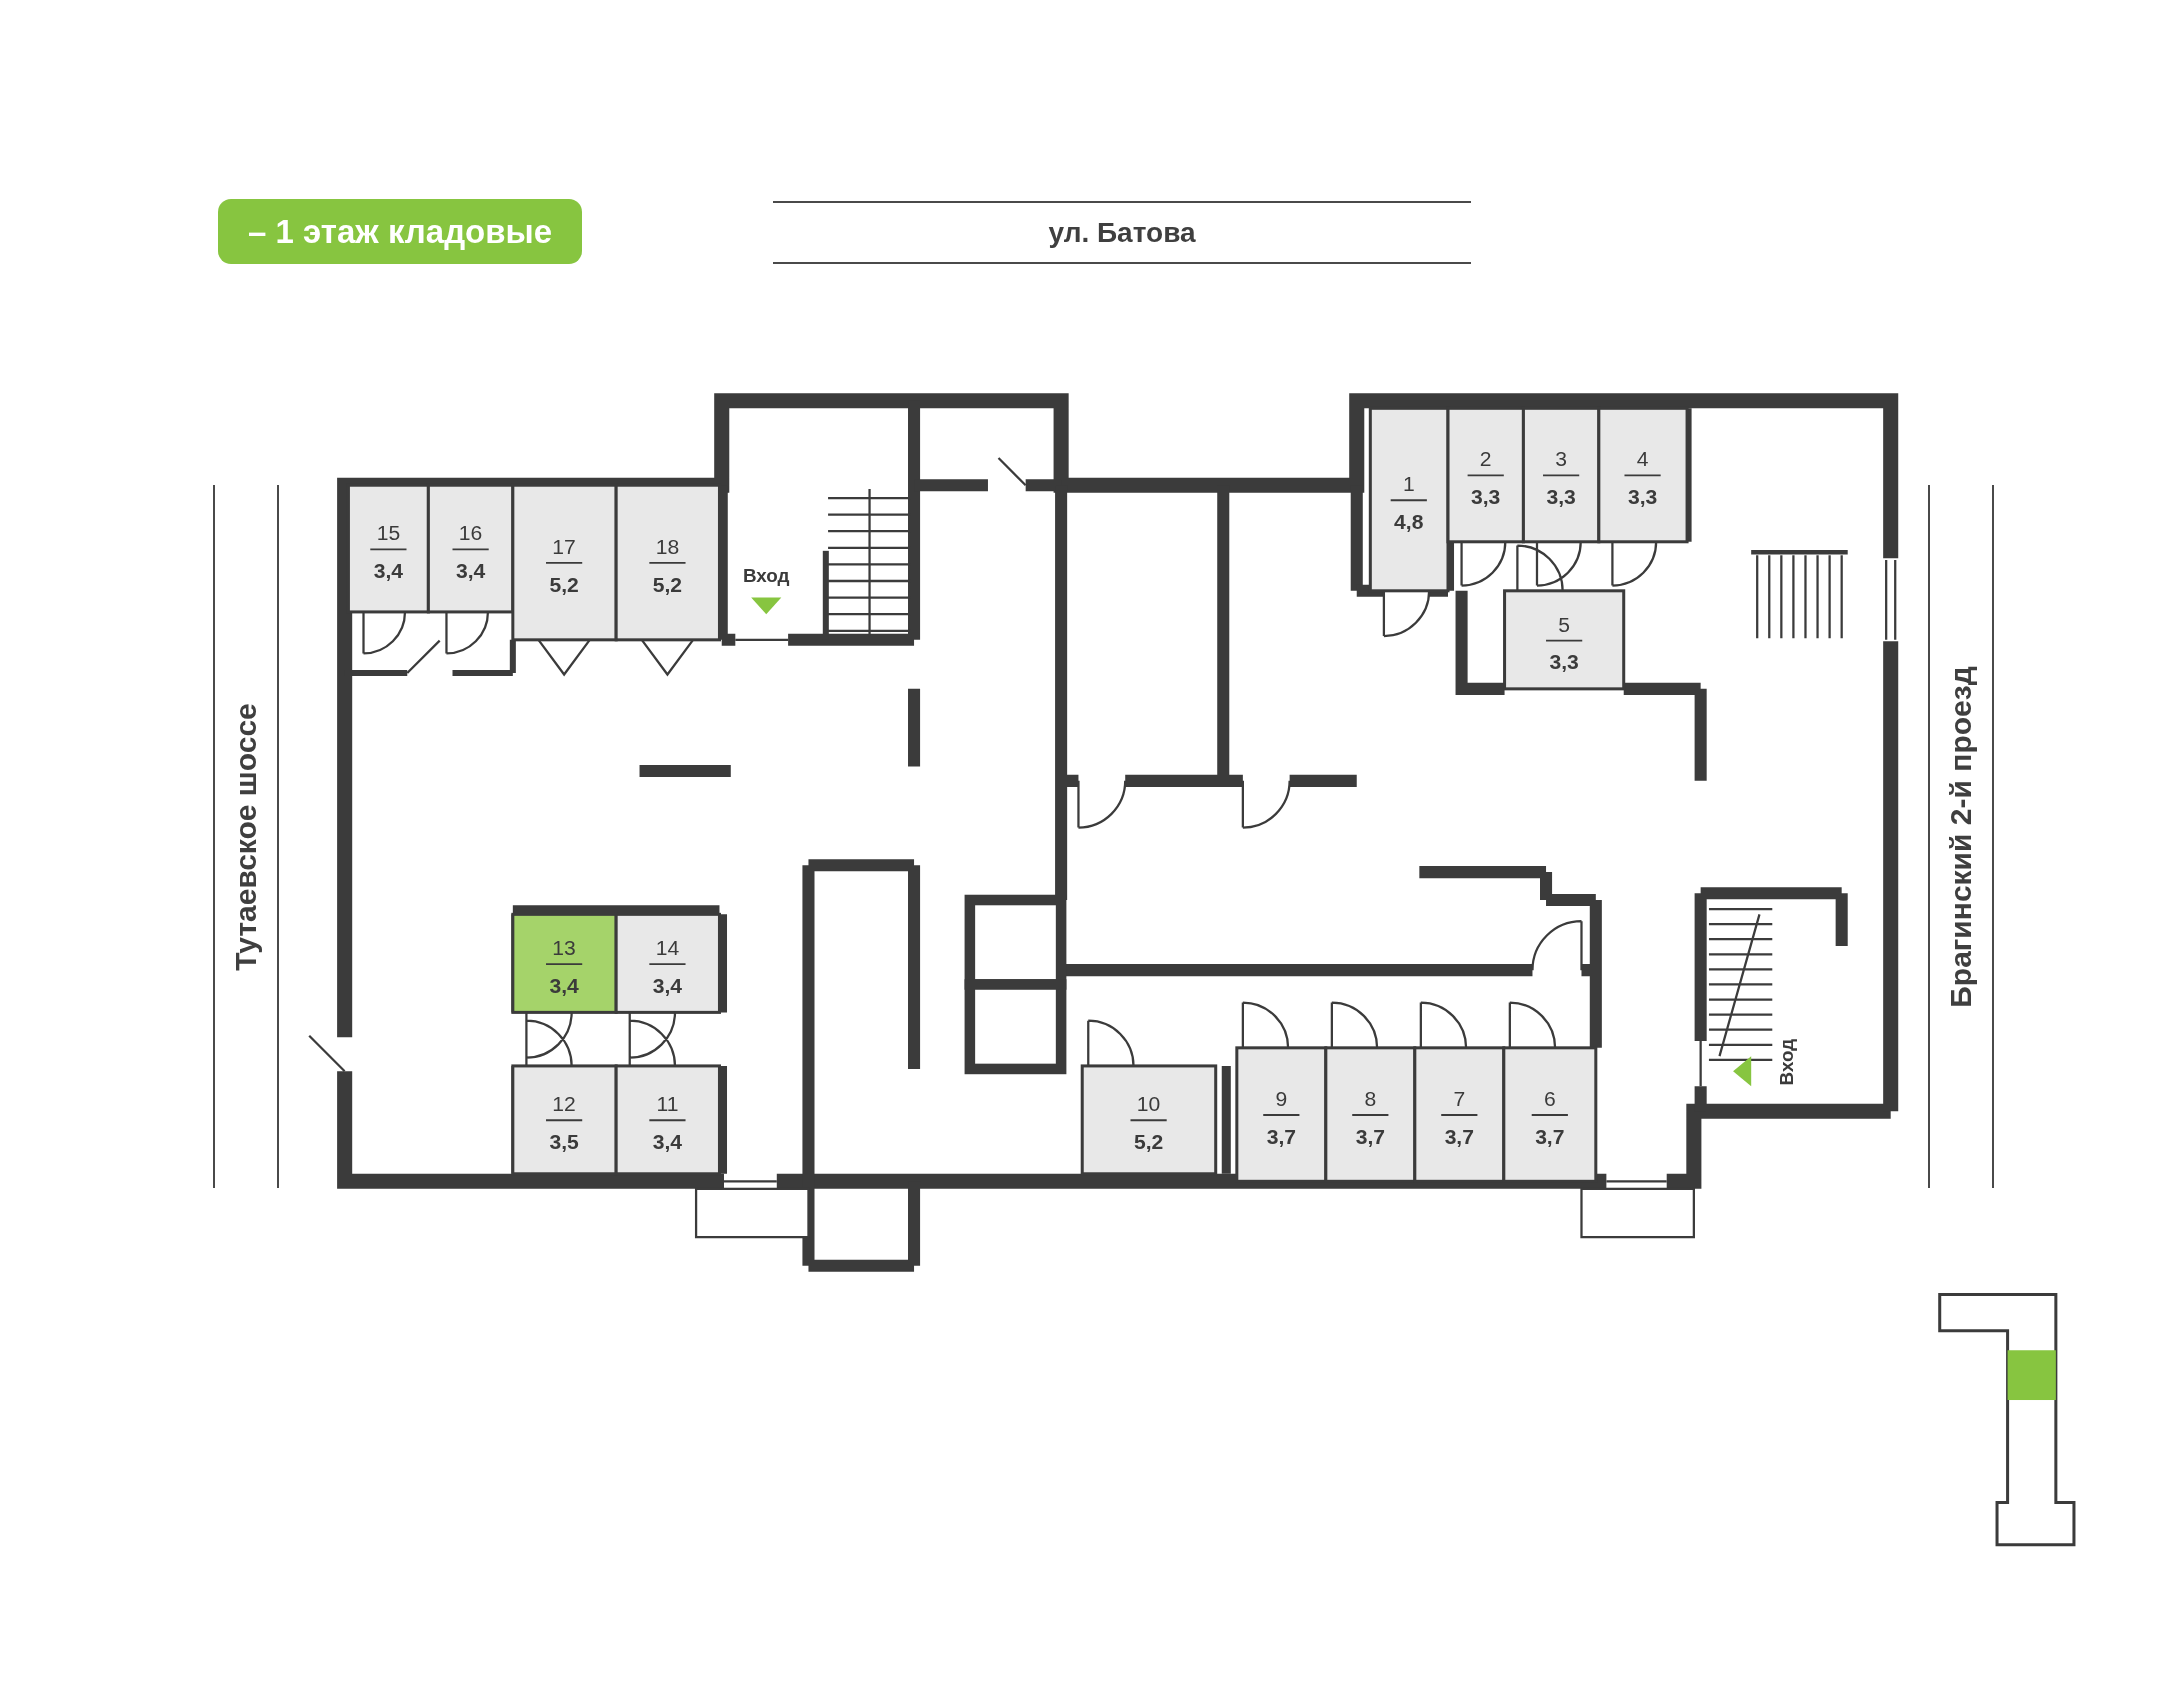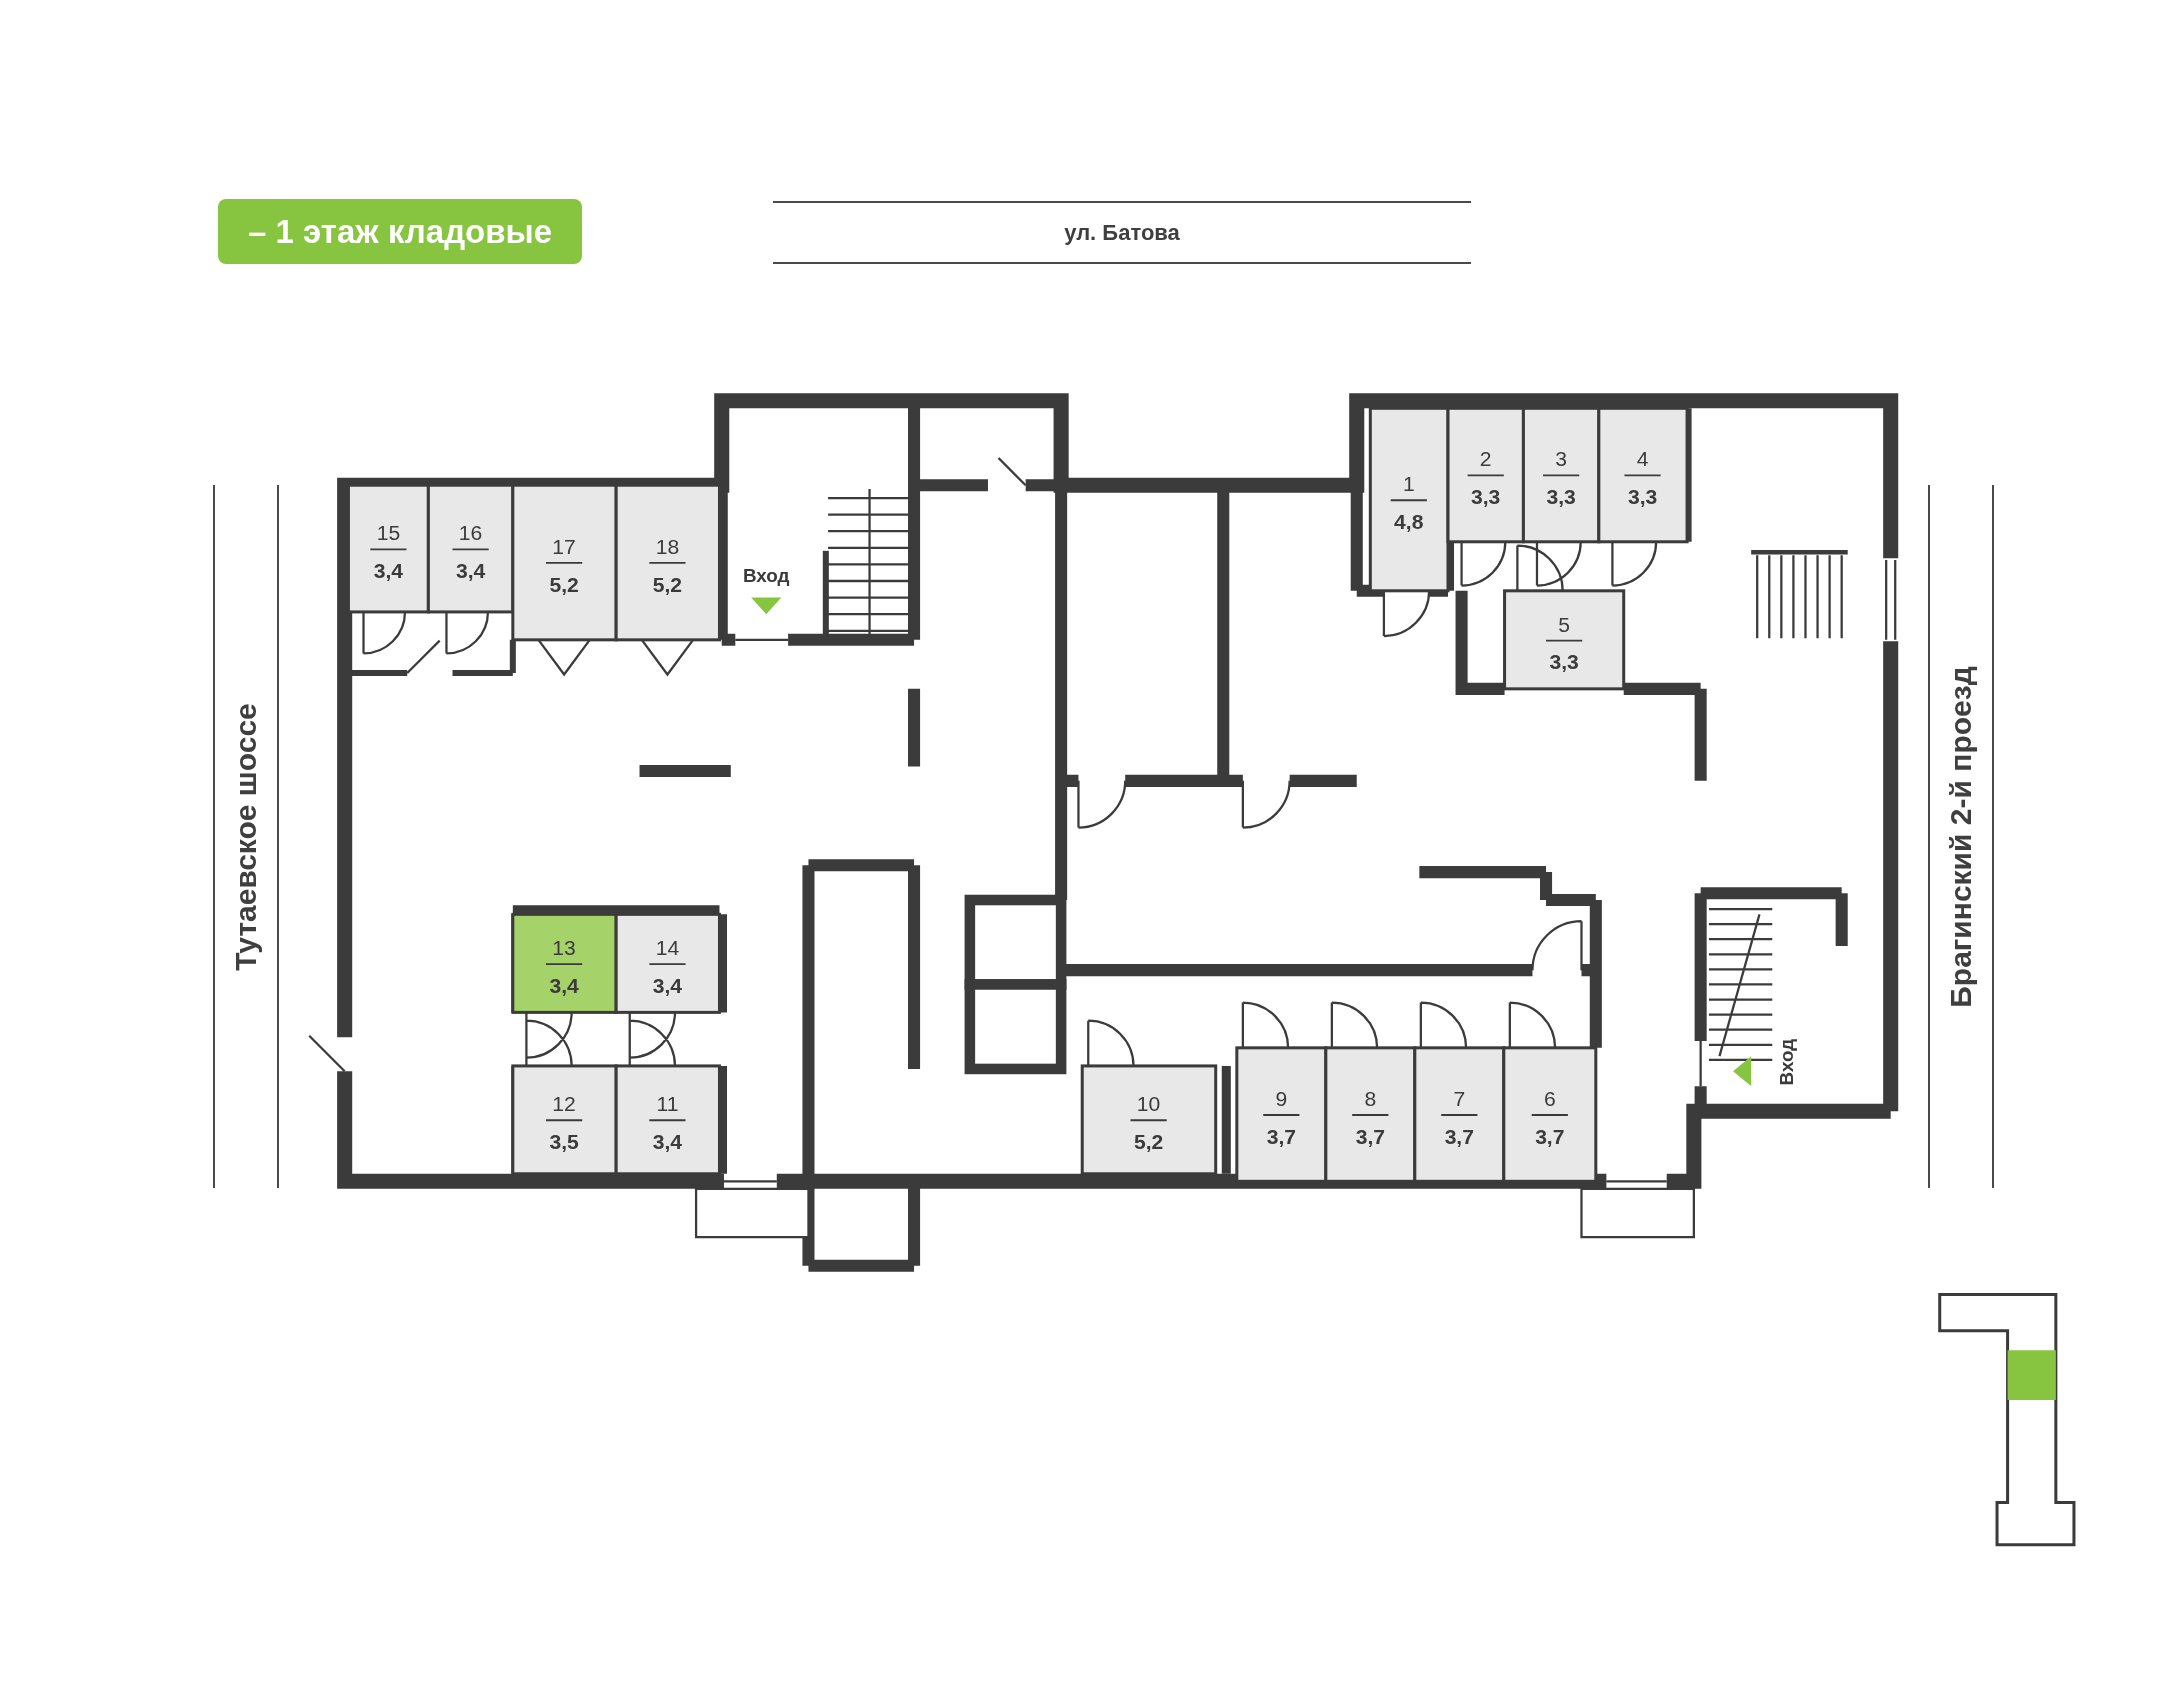--- a/index.html
+++ b/index.html
@@ -1,24 +1,24 @@
 <!DOCTYPE html>
 <html style="font-size:12px"><head>
 <meta charset="utf-8">
 <style>
   html,body{margin:0;padding:0;background:#fff;font-family:"Liberation Sans",sans-serif;}
   .page{position:relative;width:2172px;height:1705px;background:#fff;overflow:hidden;}
   .plan-svg{position:absolute;left:0;top:0;}
 
   .badge{position:absolute;left:218px;top:199px;background:#87c540;color:#fff;
-         font-size:33px;font-weight:600;padding:13.6px 30px;border-radius:8px;white-space:nowrap;}
+         font-size:33px;font-weight:600;padding:13.6px 30px;border-radius:13px;white-space:nowrap;}
 
   .street-h{position:absolute;display:flex;align-items:center;justify-content:center;
             border-top:2.3px solid #4a4a4a;border-bottom:2.3px solid #4a4a4a;
-            color:#3f3f3f;font-size:22px;font-weight:700;}
+            color:#3f3f3f;font-size:28px;font-weight:700;}
   #street-top{left:773px;top:201px;width:698px;height:59px;}
   #street-bottom{left:766px;top:1471px;width:709px;height:60px;}
 
   .street-v{position:absolute;border-left:2.3px solid #4a4a4a;border-right:2.3px solid #4a4a4a;
             color:#3f3f3f;font-size:30px;font-weight:700;}
   #street-left{left:213px;top:485px;width:62px;height:703px;}
   #street-right{left:1928px;top:485px;width:62px;height:703px;}
   .street-v span{position:absolute;left:50%;top:50%;transform:translate(-50%,-50%) rotate(-90deg);white-space:nowrap;}
 
   .w20{stroke:#3b3b3b;stroke-width:20;fill:none;}

